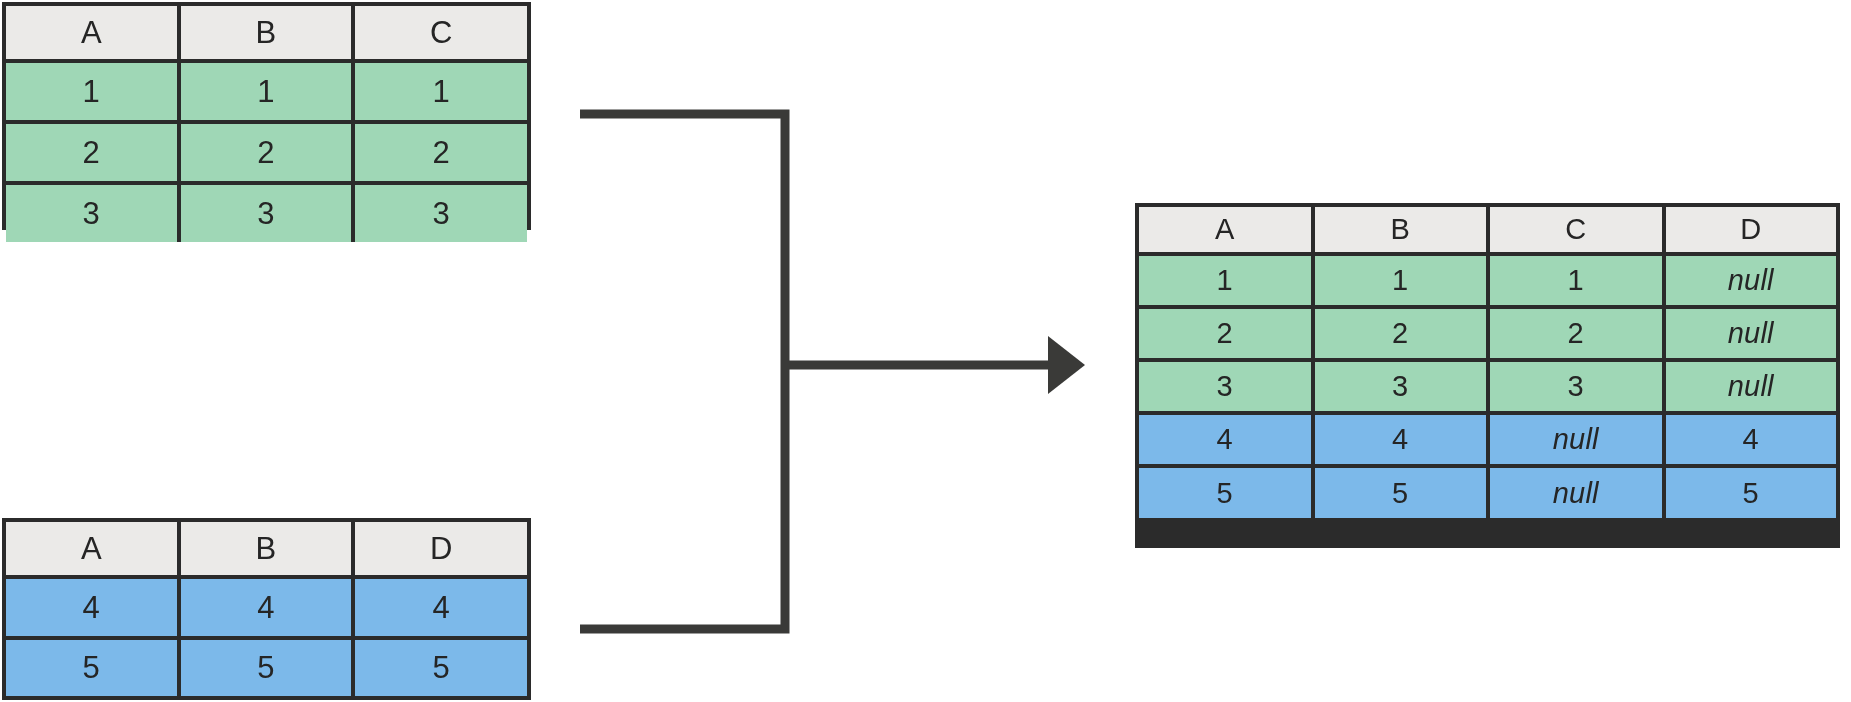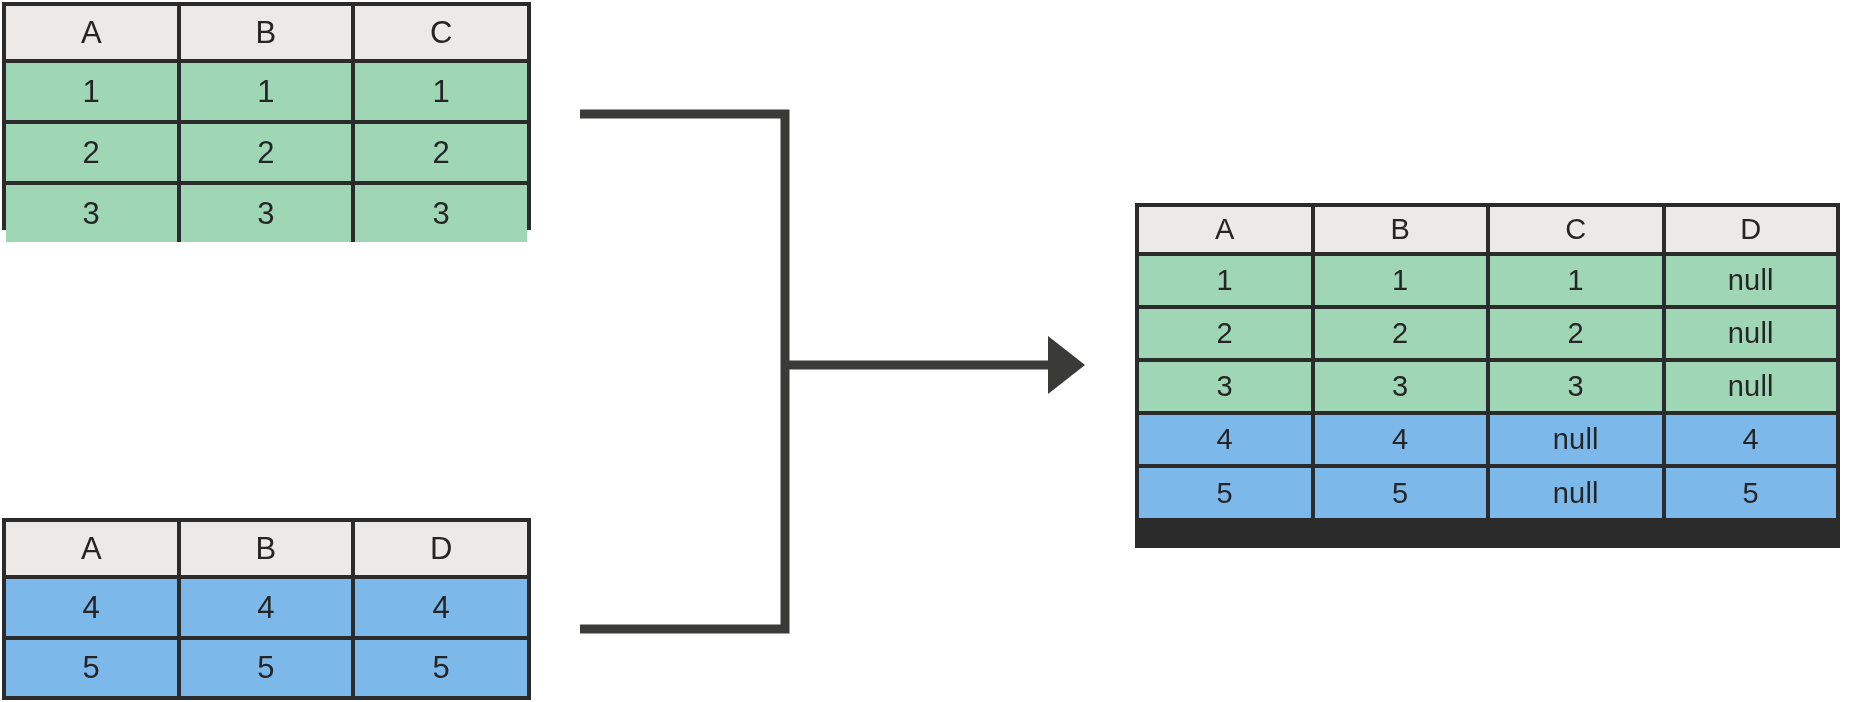--- a/index.html
+++ b/index.html
@@ -43,21 +43,21 @@
     letter-spacing: 0.2px;
     overflow: hidden;
     white-space: nowrap;
   }
   .tcell.hdr {
     background: #ebeae8;
     font-weight: 400;
   }
   .tcell.green { background: #9fd7b6; }
   .tcell.blue  { background: #7cb9ea; }
-  .tcell.nullv { }
+  .tcell.nullv { font-style: italic; }
 
   
   #table-left-top {
     left: 2px;  top: 2px;  width: 529px; height: 228px;
   }
   #table-left-top .trow         { height: 57px; }
   #table-left-top .trow:first-child { height: 53px; }
   #table-left-top .tcell        { font-size: 31px; width: 172px; margin-right: 4px; }
   #table-left-top .tcell:last-child { margin-right: 0; width: 173px; }
   #table-left-top .trow         { margin-bottom: 4px; }

